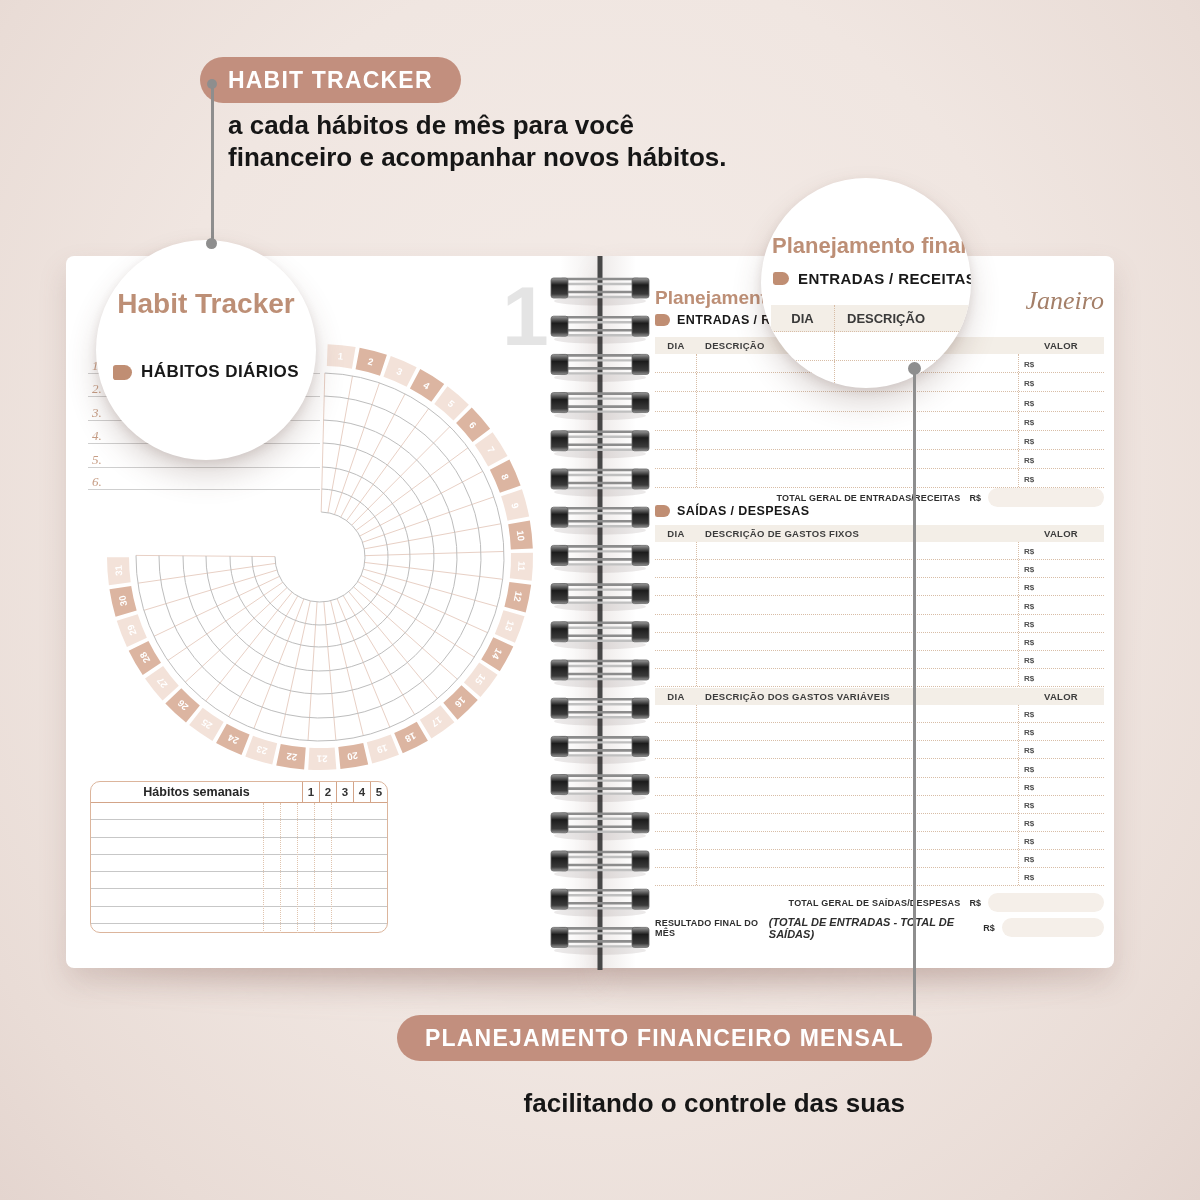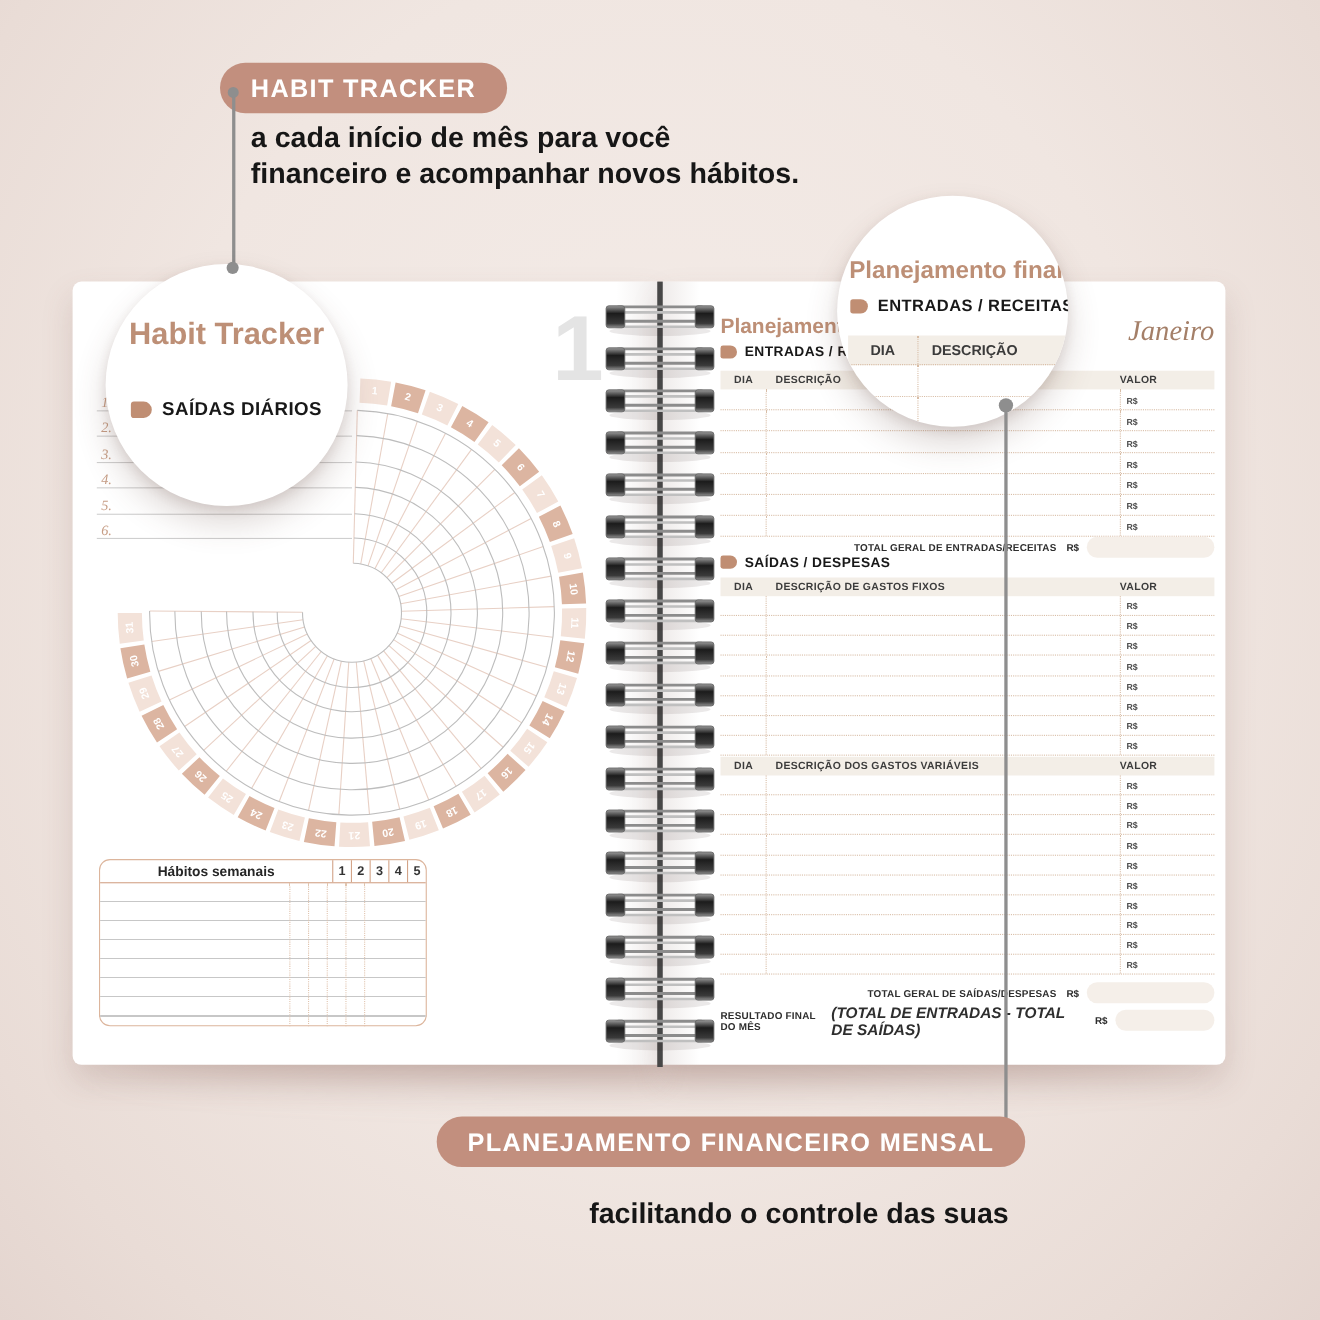--- a/index.html
+++ b/index.html
@@ -69,31 +69,31 @@
   .rp-title{position:absolute;left:53px;top:31px;font-size:19px;font-weight:bold;color:var(--tan);}
   .rp-month{position:absolute;right:10px;top:30px;font-family:"Liberation Serif",serif;
     font-style:italic;font-size:26px;color:#a47f68;}
   .rp-tag-row{position:absolute;display:flex;align-items:center;gap:7px;}
   .rp-tag-row .tag-label{font-size:12.5px;}
   .fin-table{position:absolute;left:53px;width:449px;}
   .ft-head{display:flex;background:var(--th-bg);height:17px;align-items:center;
     font-size:9.5px;font-weight:bold;color:#3c3c3c;letter-spacing:.3px;}
   .ft-head .fh-dia{width:42px;text-align:center;}
   .ft-head .fh-desc{flex:1;padding-left:8px;}
-  .ft-head .fh-val{width:86px;text-align:left;}
+  .ft-head .fh-val{width:86px;text-align:center;}
   .t-row{display:flex;border-bottom:1px dotted var(--dot);}
   .t-row .c-dia{width:42px;border-right:1px dotted var(--dot);}
   .t-row .c-desc{flex:1;}
   .t-row .c-val{width:86px;border-left:1px dotted var(--dot);display:flex;align-items:flex-end;padding:0 0 3px 5px;
     font-size:8px;font-weight:bold;color:#4f4f4f;}
   .rows-19 .t-row{height:19.2px;}
   .rows-18 .t-row{height:18.15px;}
   .total-row{position:absolute;display:flex;align-items:center;justify-content:flex-end;left:53px;width:449px;height:19px;}
   .total-label{font-size:9px;font-weight:bold;color:#2e2e2e;letter-spacing:.2px;}
-  .total-note{font-size:14px;font-style:italic;font-weight:bold;color:#2e2e2e;margin-left:3px;}
+  .total-note{font-size:11px;font-style:italic;font-weight:bold;color:#2e2e2e;margin-left:3px;}
   .total-cur{font-size:9px;font-weight:bold;color:#2e2e2e;margin:0 0 0 9px;}
   .total-box{width:116px;height:19px;border-radius:10px;background:#f5efe9;margin-left:7px;}
 
   #spiral-svg{position:absolute;left:540px;top:252px;}
 </style>
 </head>
 <body>
 
 <div id="stage">
 
@@ -529,32 +529,32 @@
       <rect x="16" y="676.4000000000001" width="88" height="13" rx="6.5" fill="none" stroke="#8c8c8c" stroke-width="2.6"></rect>
       <rect x="16" y="681.4000000000001" width="88" height="13" rx="6.5" fill="none" stroke="#bfbfbf" stroke-width="2.4"></rect>
       <rect x="11" y="675.4000000000001" width="17" height="20" rx="2.5" fill="url(#clampG)" stroke="#666" stroke-width="0.8"></rect>
       <rect x="92" y="675.4000000000001" width="17" height="20" rx="2.5" fill="url(#clampG)" stroke="#666" stroke-width="0.8"></rect>
     </svg>
 
   <div class="pill" style="left:200px;top:57px;">
     <span>HABIT TRACKER</span>
   </div>
   <div class="callout-desc" style="left:228px;top:110px;">
-    <div>a cada início de mês para você</div>
+    <div>a cada hábitos de mês para você</div>
     <div>financeiro e acompanhar novos hábitos.</div>
   </div>
 
   <div class="connector" style="left:211px;top:84px;height:159px;"></div>
   <div class="dot" style="left:207px;top:79px;width:10px;height:10px;"></div>
 
   <div class="circle-callout" style="left:96px;top:240px;width:220px;height:220px;">
     <div class="cc-title" style="left:0;right:0;top:48px;text-align:center;font-size:28px;">Habit Tracker</div>
     <div class="tag-row" style="left:0;right:0;top:122px;justify-content:center;">
       <span class="tag-icon" style="width:19px;height:15px;"></span>
-      <span class="tag-label" style="font-size:17px;">SAÍDAS DIÁRIOS</span>
+      <span class="tag-label" style="font-size:17px;">HÁBITOS DIÁRIOS</span>
     </div>
   </div>
   <div class="dot" style="left:206px;top:238px;width:11px;height:11px;"></div>
 
   <div class="circle-callout" style="left:761px;top:178px;width:210px;height:210px;">
     <div class="cc-title" style="left:11px;top:55px;font-size:22px;">Planejamento finance</div>
     <div class="tag-row" style="left:12px;top:92px;">
       <span class="tag-icon" style="width:16px;height:13px;"></span>
       <span class="tag-label" style="font-size:15px;">ENTRADAS / RECEITAS</span>
     </div>
@@ -572,17 +572,17 @@
     </div>
   </div>
 
   <div class="connector" style="left:913px;top:368px;height:669px;"></div>
   <div class="dot" style="left:908px;top:362px;width:13px;height:13px;"></div>
   <div class="dot" style="left:907px;top:1030px;width:14px;height:14px;"></div>
 
   <div class="pill" style="right:268px;top:1015px;">
     <span>PLANEJAMENTO FINANCEIRO MENSAL</span>
   </div>
-  <div class="callout-desc right" style="right:283px;top:1088px;text-align:center;">
+  <div class="callout-desc right" style="right:295px;top:1088px;text-align:center;">
     <div>facilitando o controle das suas</div>
   </div>
 
 </div>
 
 </body></html>

